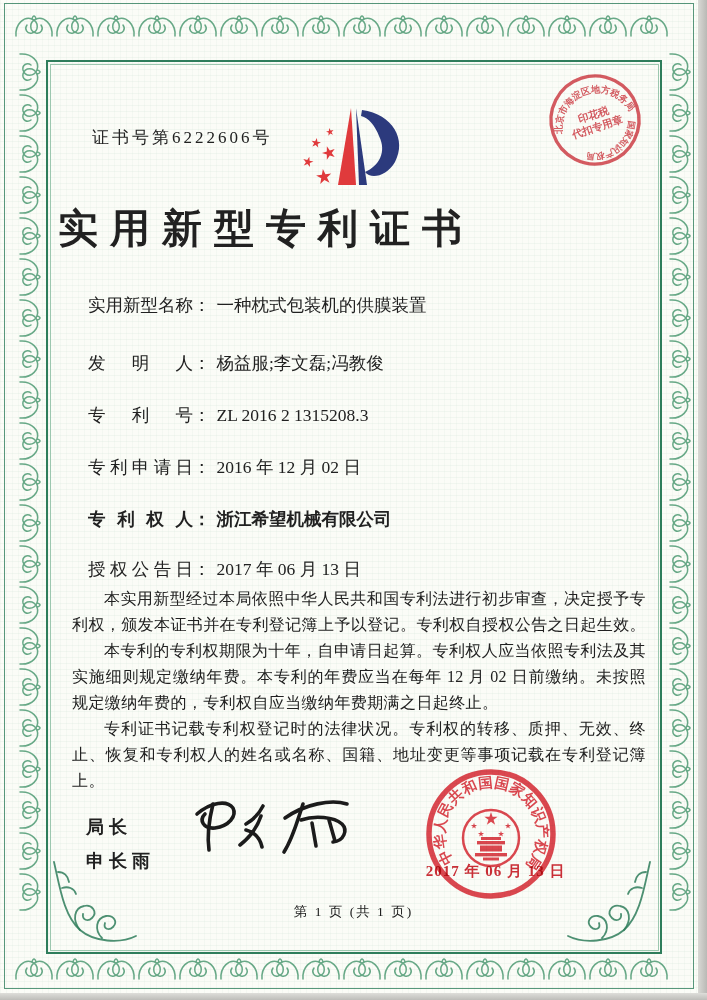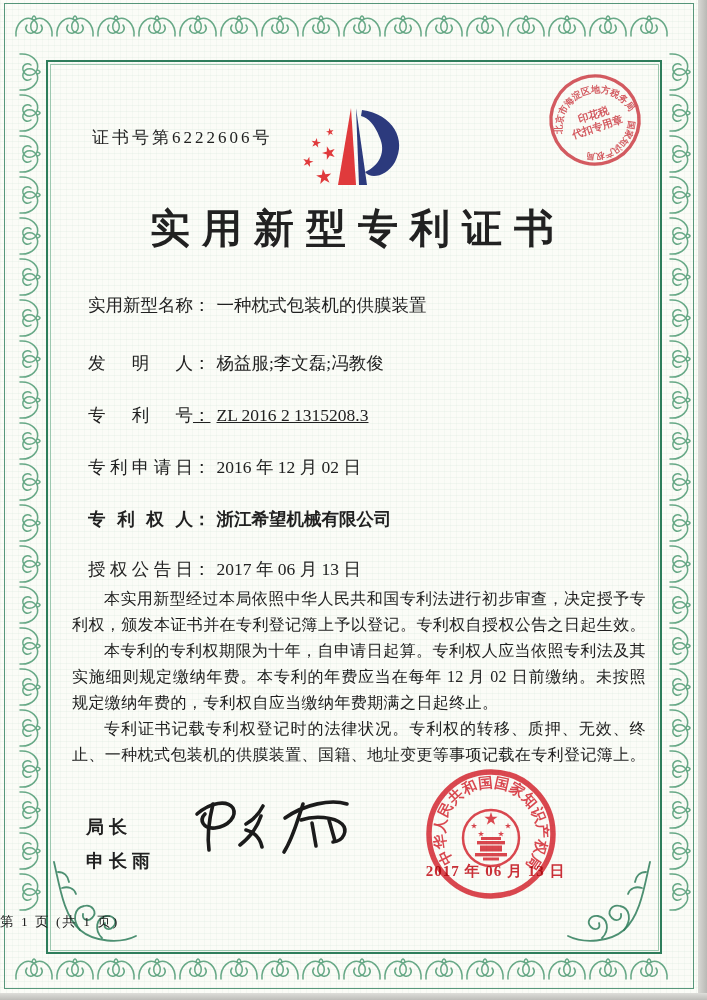--- a/index.html
+++ b/index.html
@@ -12,43 +12,43 @@
       repeating-linear-gradient(90deg, rgba(110,170,140,.05) 0 1px, transparent 1px 6px);}
   .outer-line{position:absolute;left:4px;top:3px;right:13px;bottom:11px;border:1.5px solid var(--green);opacity:.8;}
   #ornaments{position:absolute;left:0;top:0;pointer-events:none;}
   .orn path, .flr path{fill:none;stroke:var(--green-lite);stroke-width:1.5;stroke-linecap:round;}
   .flr path{stroke:var(--green);stroke-width:1.8;opacity:.85;}
   .frame{position:absolute;left:46px;top:60px;width:612px;height:890px;border:2.5px solid var(--green);}
   .frame-inner{position:absolute;inset:1.5px;border:1px solid #9cc7af;}
   .cert-no{position:absolute;left:92px;top:101px;font-size:17px;letter-spacing:3px;margin-top:25px;}
   .logo{position:absolute;left:283px;top:96px;}
   .logo .red{fill:var(--logo-red);} .logo .navy{fill:var(--navy);}
-  .title{position:absolute;left:46px;top:201px;width:612px;text-align:center;font-size:40px;font-weight:700;
+  .title{position:absolute;left:46px;top:201px;width:612px;font-size:40px;font-weight:700;
          letter-spacing:12px;text-indent:12px;}
   .fields{position:absolute;left:88px;top:0;width:520px;font-size:17.5px;}
   .frow{position:absolute;left:0;white-space:nowrap;}
-  .f0{top:293px;} .f1{top:351px;} .f2{top:403px;text-decoration:underline;} .f3{top:455px;} .f4{top:507px;font-weight:bold;} .f5{top:557px;}
+  .f0{top:293px;} .f1{top:351px;} .f2{top:403px;} .f3{top:455px;} .f4{top:507px;font-weight:bold;} .f5{top:557px;}
   .flabel{display:inline-block;width:6em;text-align:justify;text-align-last:justify;text-justify:inter-character;vertical-align:bottom;}
   .fvalue{margin-left:6px;}
   .body-text{position:absolute;left:72px;top:586px;width:574px;font-size:16px;line-height:26px;
              text-align:justify;letter-spacing:.4px;}
   .body-text p{margin:0;text-indent:2em;}
   .signer{position:absolute;left:86px;top:810px;font-family:"Liberation Sans","DejaVu Sans",sans-serif;
           font-size:18px;font-weight:700;letter-spacing:5px;line-height:34px;}
   .signature{position:absolute;left:183px;top:786px;}
   .signature path{fill:none;stroke:#1b1b1b;stroke-width:3.6;stroke-linecap:round;stroke-linejoin:round;}
   .seal{position:absolute;left:405px;top:748px;mix-blend-mode:multiply;opacity:.93;}
   .seal .rd{fill:var(--seal-red);} .seal circle{fill:none;stroke:var(--seal-red);}
   .seal text{fill:var(--seal-red);font-family:"Liberation Sans","DejaVu Sans",sans-serif;font-weight:700;}
   .seal-date{position:absolute;left:408px;top:862px;width:175px;text-align:center;font-size:15px;font-weight:700;
              color:var(--date-red);letter-spacing:1px;mix-blend-mode:multiply;}
   .tax-stamp{position:absolute;left:545px;top:70px;mix-blend-mode:multiply;opacity:.88;}
   .tax-stamp circle{fill:none;stroke:var(--stamp-red);}
   .tax-stamp text{fill:var(--stamp-red);font-family:"Liberation Sans","DejaVu Sans",sans-serif;font-weight:700;}
-  .footer{position:absolute;left:0;top:903px;width:707px;font-size:13.5px;letter-spacing:2px;margin-top:10px;}
+  .footer{position:absolute;left:0;top:903px;width:707px;text-align:center;font-size:13.5px;letter-spacing:2px;}
   .scan-right{position:absolute;right:0;top:0;width:9px;height:100%;background:linear-gradient(90deg,#d9d9d5,#b9b9b5);}
   .scan-bottom{position:absolute;left:0;bottom:0;width:100%;height:7px;background:linear-gradient(180deg,#dededa,#bdbdb9);}
 </style>
 </head>
 <body>
 
 <div class="page" style="--green: #2e7d5b; --green-lite: #67a886; --seal-red: #dd3a44; --stamp-red: #d4454e; --date-red: #cf2f38; --logo-red: #e03a3c; --navy: #2c3a7d; --ink: #212121;">
   <div class="texture"></div>
   <div class="outer-line"></div>
 
@@ -172,21 +172,21 @@
     <div class="frow f1"><span class="flabel">发明人</span><span>：</span><span class="fvalue">杨益服;李文磊;冯教俊</span></div>
     <div class="frow f2"><span class="flabel">专利号</span><span>：</span><span class="fvalue">ZL 2016 2 1315208.3</span></div>
     <div class="frow f3"><span class="flabel">专利申请日</span><span>：</span><span class="fvalue">2016 年 12 月 02 日</span></div>
     <div class="frow f4"><span class="flabel">专利权人</span><span>：</span><span class="fvalue">浙江希望机械有限公司</span></div>
     <div class="frow f5"><span class="flabel">授权公告日</span><span>：</span><span class="fvalue">2017 年 06 月 13 日</span></div>
   </div>
 
   <div class="body-text">
     <p>本实用新型经过本局依照中华人民共和国专利法进行初步审查，决定授予专利权，颁发本证书并在专利登记簿上予以登记。专利权自授权公告之日起生效。</p>
     <p>本专利的专利权期限为十年，自申请日起算。专利权人应当依照专利法及其实施细则规定缴纳年费。本专利的年费应当在每年 12 月 02 日前缴纳。未按照规定缴纳年费的，专利权自应当缴纳年费期满之日起终止。</p>
-    <p>专利证书记载专利权登记时的法律状况。专利权的转移、质押、无效、终止、一种枕式包装机的供膜装置、国籍、地址变更等事项记载在专利登记簿上。</p>
+    <p>专利证书记载专利权登记时的法律状况。专利权的转移、质押、无效、终止、恢复和专利权人的姓名或名称、国籍、地址变更等事项记载在专利登记簿上。</p>
   </div>
 
   <div class="signer">
     <div>局长</div>
     <div>申长雨</div>
   </div>
 
   <svg class="signature" width="195" height="88" viewBox="0 0 195 88" xmlns="http://www.w3.org/2000/svg">
     <path d="M30,18 C26,34 24,50 26,64"></path>
     <path d="M14,28 C28,16 44,14 50,22 C54,30 46,40 32,42 C20,43 16,34 22,28"></path>

